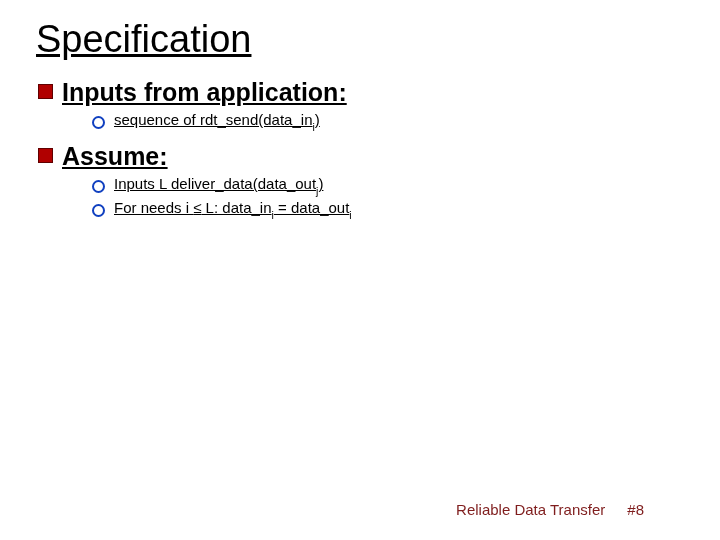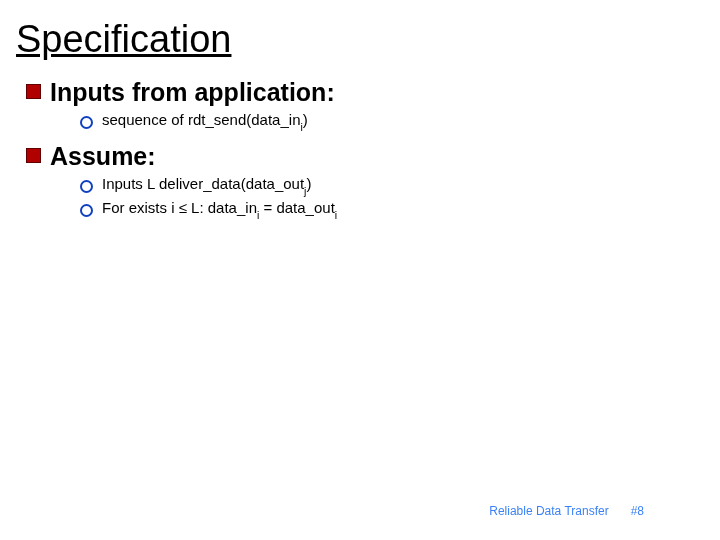--- a/index.html
+++ b/index.html
@@ -8,33 +8,34 @@
     width: 720px;
     height: 540px;
     background: #fff;
     font-family: "Comic Sans MS", "Comic Sans", cursive, sans-serif;
     color: #000;
   }
   .slide {
     box-sizing: border-box;
     width: 672px;
     height: 540px;
-    padding: 18px 36px 0 16px;
+    padding: 18px 36px 0 36px;
     position: relative;
   }
   .title {
     font-size: 38px;
     text-decoration: underline;
     margin: 0 0 16px 0;
     font-weight: normal;
   }
   ul.level1 {
     list-style: none;
-    margin: 8px;
+    margin: 0;
     padding: 0;
+    text-decoration: underline;
   }
   ul.level1 > li {
     position: relative;
     padding-left: 26px;
     margin: 6px 0 2px 0;
     font-size: 25px;
     line-height: 1.25;
   }
   ul.level1 > li::before {
     content: "";
@@ -70,22 +71,22 @@
     border: 2px solid #1040c0;
     background: #fff;
     box-sizing: border-box;
   }
   .b { font-weight: bold; }
   .sub { font-size: 0.7em; vertical-align: sub; position: relative; top: 2px; }
   .footer {
     position: absolute;
     bottom: 22px;
     right: 28px;
-    font-size: 12px;
-    color: #3b82f6;
+    font-size: 15px;
+    color: #7f1d1d;
   }
   .footer .gap { display:inline-block; width: 22px; }
 </style>
 </head>
 <body>
 
 <div class="slide">
 
   <h1 class="title">Specification</h1>
 
@@ -103,21 +104,21 @@
     <li>
     </li>
 
     <li>
       <span class="b">Assume:</span>
       <ul class="level2">
         <li>
           <span>Inputs L deliver_data(data_out</span><span class="sub">j</span><span>)</span>
         </li>
         <li>
-          <span>For exists i </span><span>≤</span><span> L: data_in</span><span class="sub">i</span><span> = data_out</span><span class="sub">i</span>
+          <span>For needs i </span><span>≤</span><span> L: data_in</span><span class="sub">i</span><span> = data_out</span><span class="sub">i</span>
         </li>
       </ul>
     </li>
 
 
   </ul>
 
   <div class="footer">
     <span>Reliable Data Transfer</span><span class="gap"></span><span>#8</span>
   </div>

